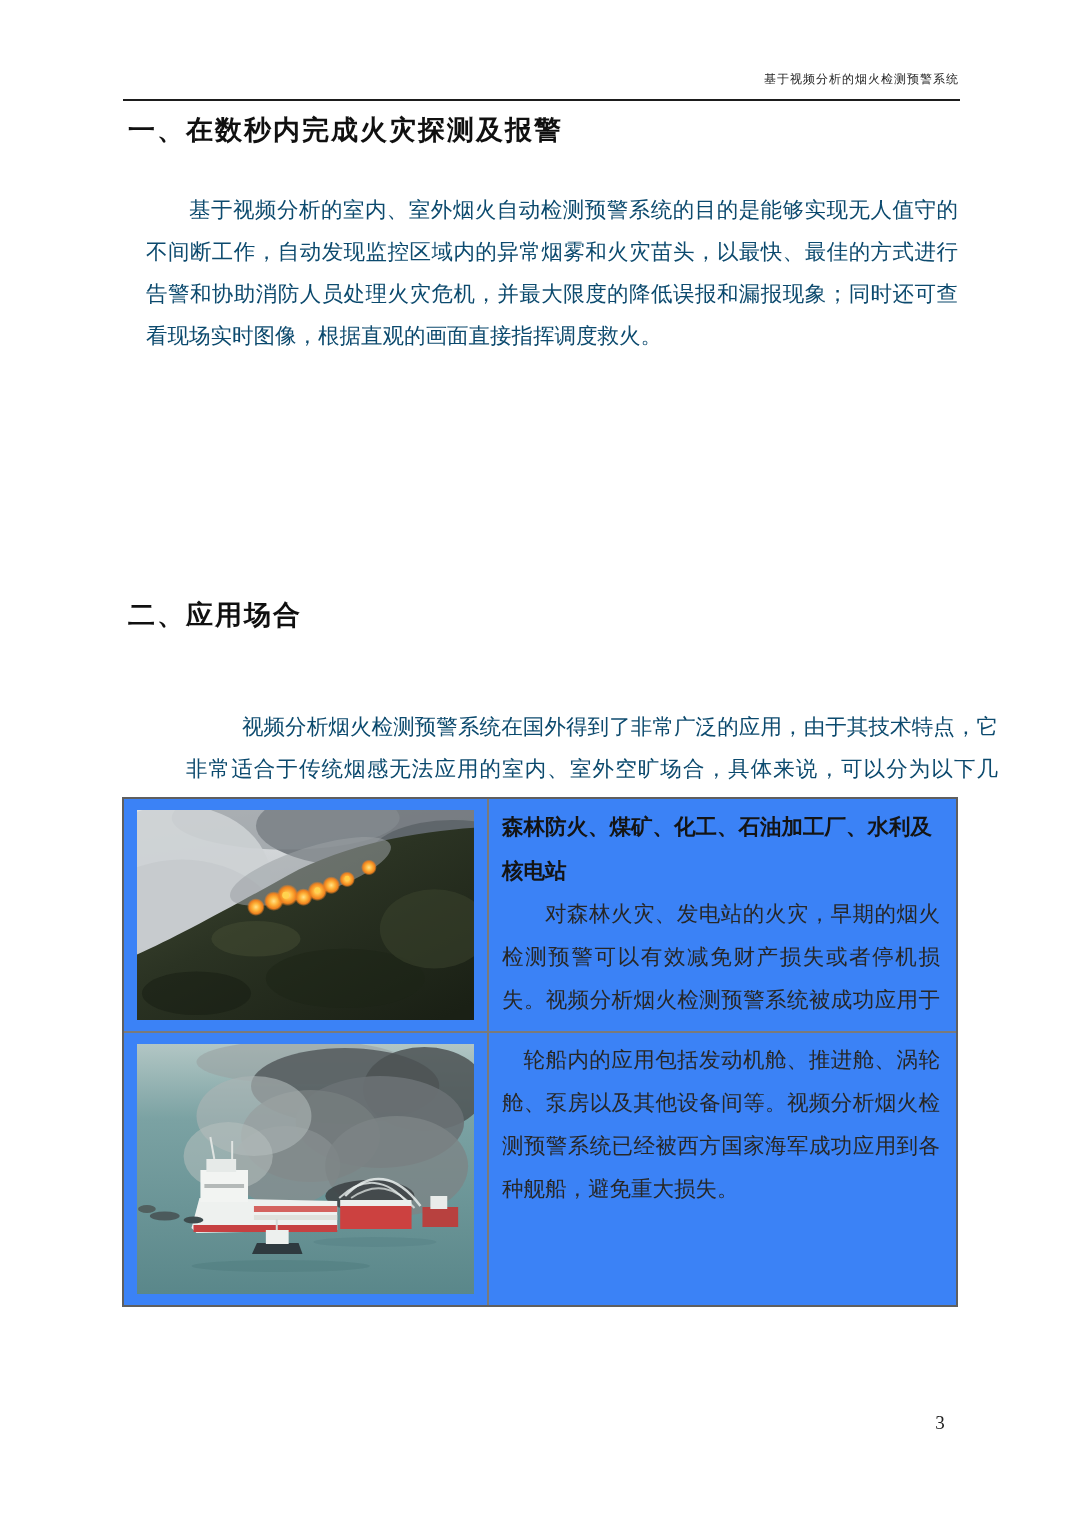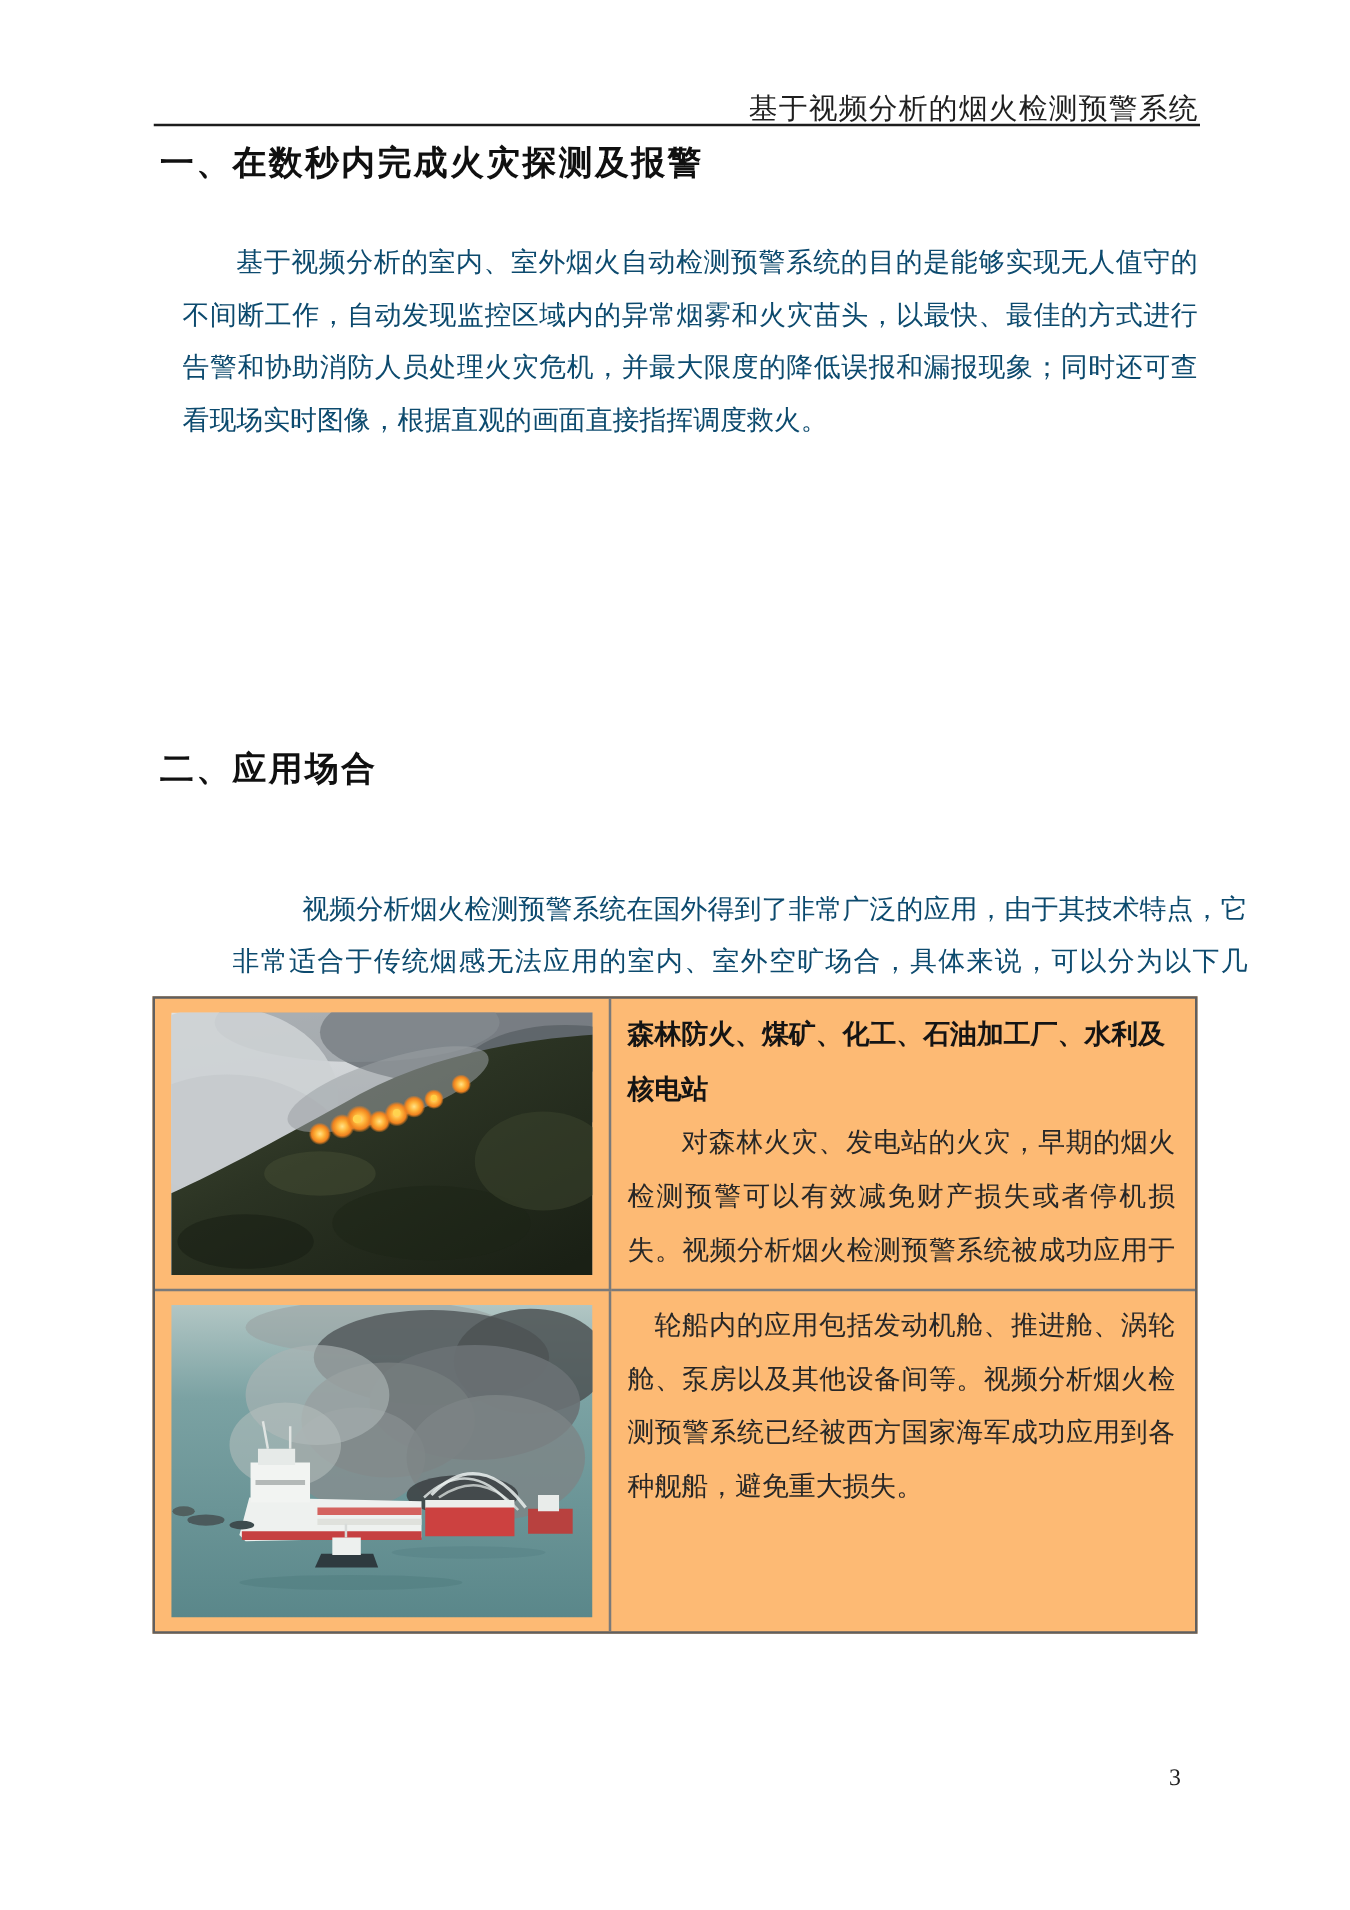--- a/index.html
+++ b/index.html
@@ -2,21 +2,21 @@
 <html lang="zh"><head>
 <meta charset="utf-8">
 <style>
   html,body { margin:0; padding:0; background:#ffffff; }
   .page {
     position:relative; width:1080px; height:1528px; background:#ffffff;
     font-family:"Liberation Serif","DejaVu Serif",serif; color:#262626; overflow:hidden;
   }
   .running-title {
     position:absolute; top:71px; right:121px;
-    font-size:23px; color:#1f1f1f; letter-spacing:1px;
+    font-size:12px; color:#1f1f1f; letter-spacing:1px;
   }
   .header-rule {
     position:absolute; top:99px; left:123px; width:837px; height:2px; background:#1d1d1d;
   }
   .sec-heading {
     position:absolute; left:128px; margin:0;
     font-family:"Liberation Sans","DejaVu Sans",sans-serif;
     font-weight:bold; font-size:27px; color:#101010; letter-spacing:2px;
   }
   #h1 { top:112px; }
@@ -26,21 +26,21 @@
     font-size:21.5px; line-height:42px; text-align:justify; color:#0c4a6e;
   }
   #block1 { top:189px; }
   #block2 { top:706px;margin-left:40px; }
   .body-block p { margin:0; }
   .indent2  { text-indent:2em; }
   .indent26 { text-indent:2.6em; }
 
   .app-table {
     position:absolute; left:122px; top:797px; width:836px; height:510px;
-    box-sizing:border-box; border:2px solid #5f5f5f; background:#fdba74;
+    box-sizing:border-box; border:2px solid #5f5f5f; background:#3b82f6;
     display:grid; grid-template-columns:365px 467px; grid-template-rows:234px 272px;
   }
   .cell { box-sizing:border-box; overflow:hidden; }
   .cell.img-cell { border-right:2px solid #7a7a7a; padding:11px 13px; }
   .cell.row1 { border-bottom:2px solid #7a7a7a; }
   .cell.txt-cell { padding:6px 16px 0 13px; }
   .cell-title {
     margin:0; font-family:"Liberation Sans","DejaVu Sans",sans-serif;
     font-weight:bold; font-size:21.5px; line-height:44px; color:#141414;
   }

